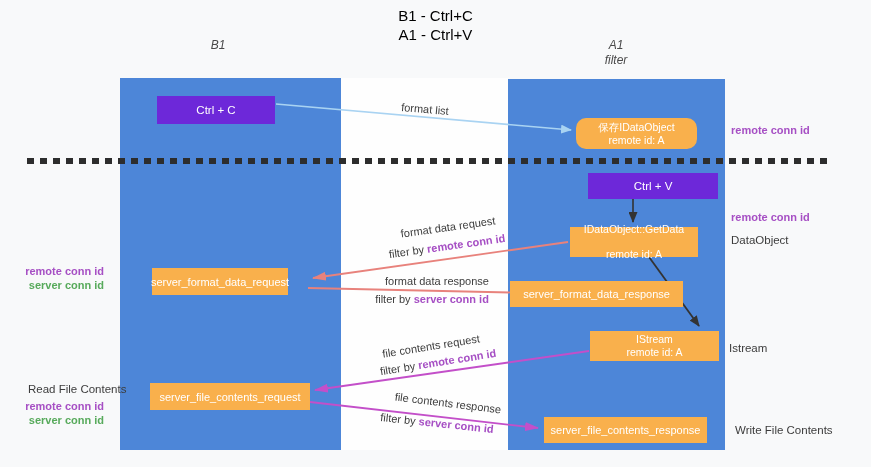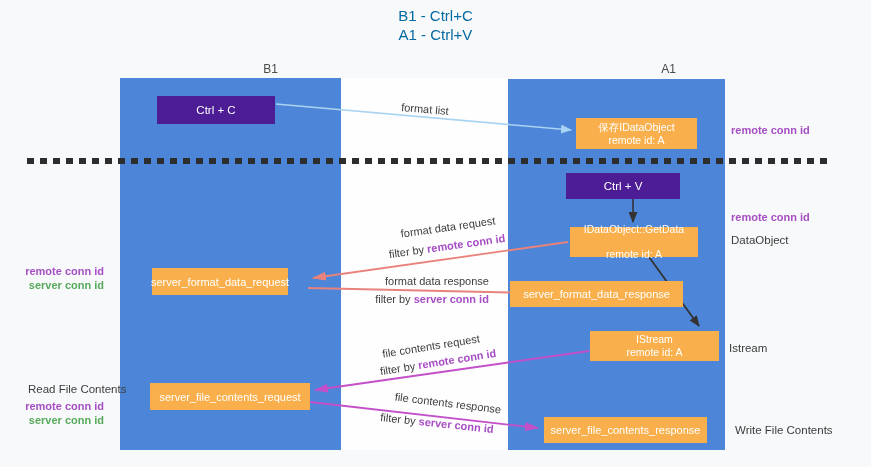--- a/index.html
+++ b/index.html
@@ -4,38 +4,38 @@
 <style>
   * { margin: 0; padding: 0; box-sizing: border-box; }
   html,body { background: #f1f2f3; }
   body { font-family: "Liberation Sans", sans-serif; }
   .canvas {
     position: relative; width: 871px; height: 467px;
     background: #f8f9fa; overflow: hidden;
   }
   .title {
     position: absolute; left: 0; right: 0; top: 6px;
-    text-align: center; font-size: 15px; line-height: 19px; color: #0369a1;
+    text-align: center; font-size: 15px; line-height: 19px; color: #000000;
   }
   .col-header {
-    position: absolute; width: 120px; text-align: right;
-    font-size: 12px; line-height: 15px; color: #4a4a4a; top: 62px;
+    position: absolute; width: 120px; text-align: center;
+    font-size: 12px; line-height: 15px; color: #4a4a4a; top: 38px; font-style: italic;
   }
   .white-strip { position: absolute; background: #fefefe; }
   .lifeline { position: absolute; background: #4d86d8; }
   .divider {
     position: absolute; left: 27px; top: 158px; width: 803px; height: 6px;
     background: repeating-linear-gradient(90deg, #2d2d2d 0 7px, transparent 7px 13px);
   }
   .box {
     position: absolute; display: flex; flex-direction: column;
     align-items: center; justify-content: center;
     color: #ffffff; text-align: center;
   }
-  .box-green { background: #4c1d95; font-size: 11.5px; }
+  .box-green { background: #6d28d9; font-size: 11.5px; }
   .box-orange { background: #f9b04c; font-size: 11px; }
   .box .l1, .box .l2 { line-height: 13px; font-size: 10.5px; }
   .arrows-layer { position: absolute; left: 0; top: 0; pointer-events: none; }
   .arrow-label {
     position: absolute; white-space: nowrap; font-size: 11px; color: #3d3d3d;
     transform: translate(-50%, -50%);
   }
   .arrow-label .flt-id { font-weight: bold; color: #a64fc4; }
   .side-label { position: absolute; white-space: nowrap; font-size: 11.5px; color: #3c3c3c; }
   .side-label.purple { color: #a64fc4; font-weight: bold; font-size: 11px; }
@@ -89,26 +89,26 @@
     <line x1="308" y1="288" x2="533" y2="293" stroke="#e8827c" stroke-width="1.8" marker-end="url(#msalmon)"></line>
     <line x1="649" y1="257" x2="699" y2="326" stroke="#333333" stroke-width="1.8" marker-end="url(#mblack)"></line>
     <line x1="589" y1="351" x2="315" y2="390" stroke="#c34fc9" stroke-width="1.8" marker-end="url(#mmagenta)"></line>
     <line x1="310" y1="402" x2="538" y2="428" stroke="#c34fc9" stroke-width="1.8" marker-end="url(#mmagenta)"></line>
   </svg>
 
   <div class="box box-green" style="left:157px; top:96px; width:118px; height:28px;">
     <div>Ctrl + C</div>
   </div>
 
-  <div class="box box-orange" style="left:576px; top:118px; width:121px; height:31px;">
+  <div class="box box-orange" style="left:576px; top:118px; width:121px; height:31px;border-radius:10px;">
     <div class="l1">保存IDataObject</div>
     <div class="l2">remote id: A</div>
   </div>
 
-  <div class="box box-green" style="left:566px; top:173px; width:114px; height:26px;">
+  <div class="box box-green" style="left:588px; top:173px; width:130px; height:26px;">
     <div>Ctrl + V</div>
   </div>
 
   <div class="box box-orange" style="left:570px; top:227px; width:128px; height:30px;gap:12px;">
     <div class="l1">IDataObject::GetData</div>
     <div class="l2">remote id: A</div>
   </div>
 
   <div class="box box-orange" style="left:152px; top:268px; width:136px; height:27px;">
     <div>server_format_data_request</div>

